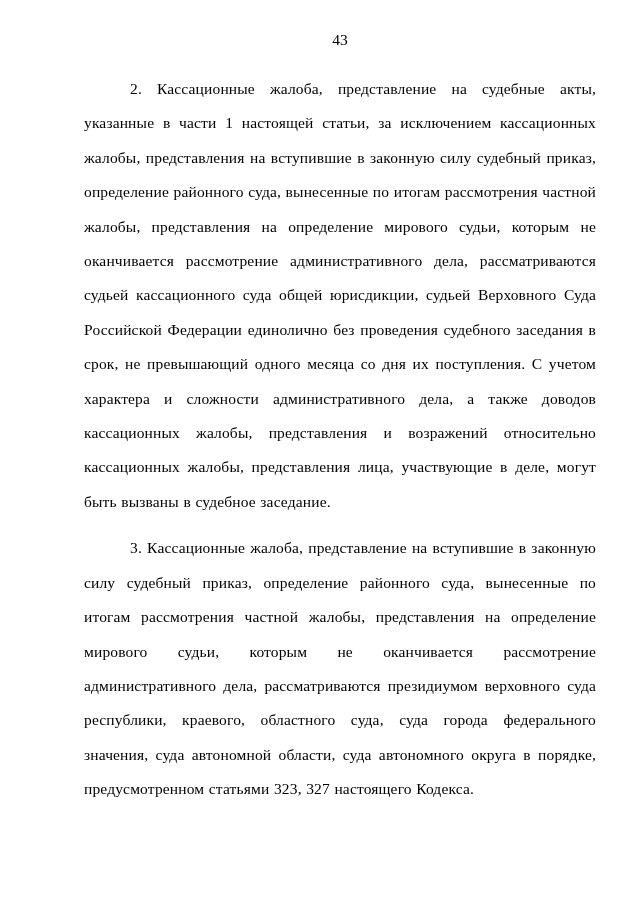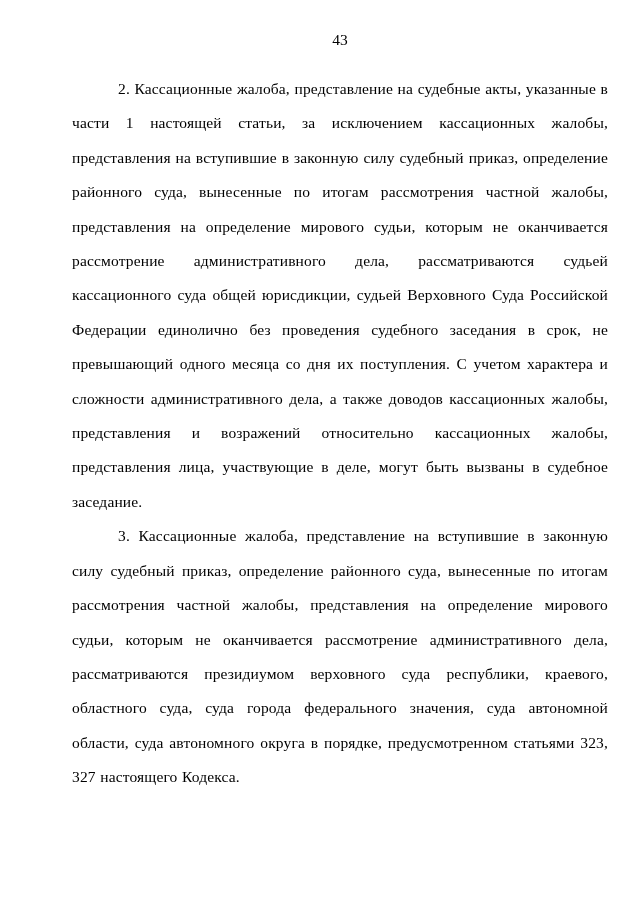--- a/index.html
+++ b/index.html
@@ -18,21 +18,21 @@
       padding: 30px 32px 0 72px;
       overflow: hidden;
     }
     .page-number {
       text-align: center;
       font-size: 15.5px;
       line-height: 20px;
       margin-bottom: 22px;
     }
     .body-text p.para {
-      margin: 0;
+      margin: 12px;
       font-size: 15.5px;
       line-height: 34.4px;
       text-align: justify;
       text-indent: 46px;
       letter-spacing: 0.15px;
       word-spacing: 0.5px;
     }
   </style>
 </head>
 <body>

